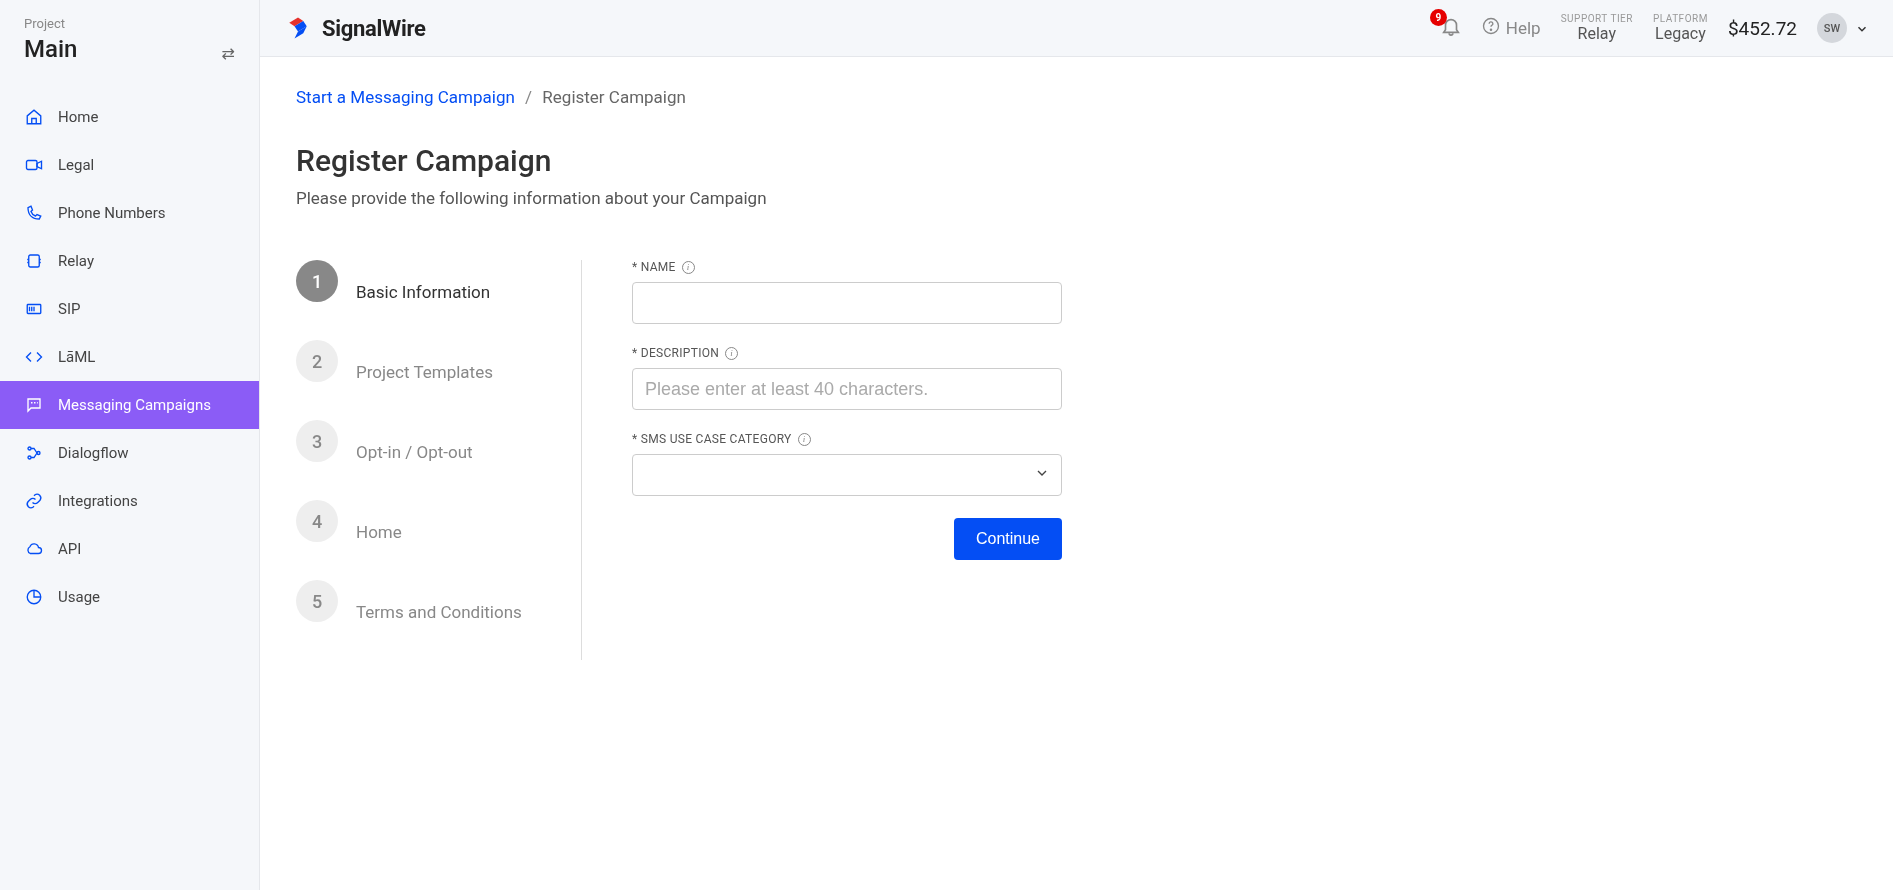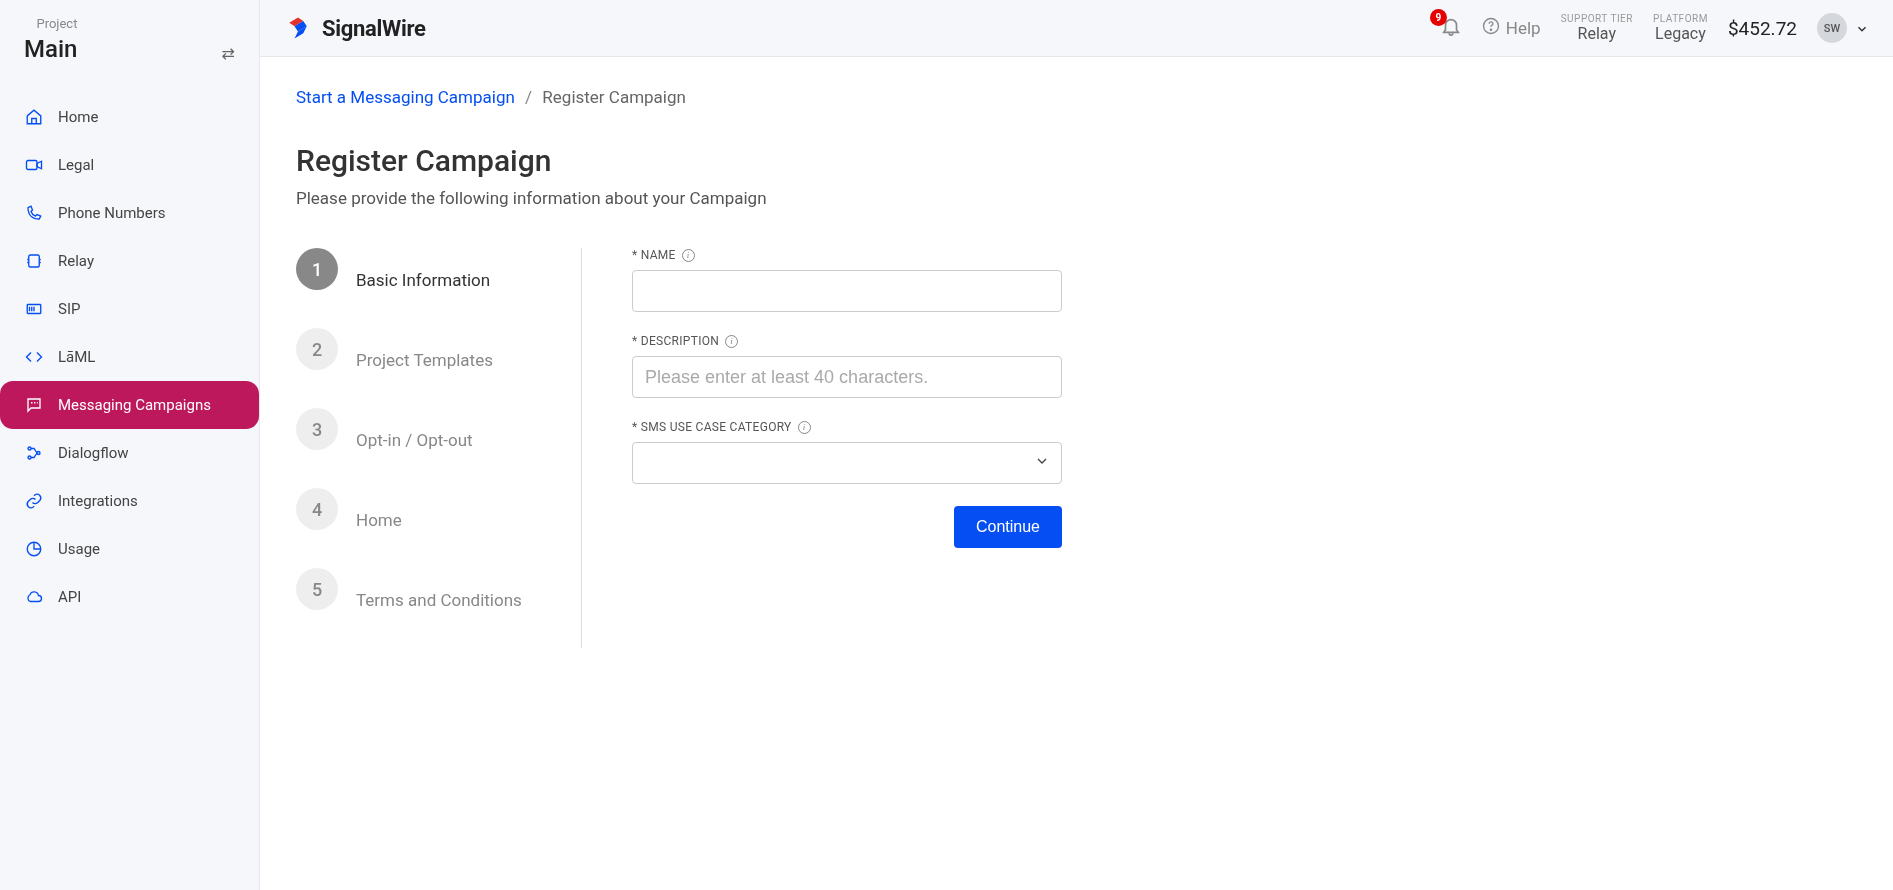--- a/index.html
+++ b/index.html
@@ -2,28 +2,28 @@
 <html><head>
   <meta charset="utf-8">
   <style>
     * { box-sizing: border-box; margin: 0; padding: 0; }
     body { font-family: -apple-system, BlinkMacSystemFont, "Segoe UI", Roboto, Helvetica, Arial, sans-serif; background: #fff; color: #333; }
     
     .app { display: flex; min-height: 100vh; }
     
     
     .sidebar { width: 260px; background: #f5f7fa; border-right: 1px solid #e5e7eb; flex-shrink: 0; }
-    .sidebar-header { padding: 16px 24px 20px 24px; display: flex; justify-content: space-between; align-items: flex-end; text-align: right; }
+    .sidebar-header { padding: 16px 24px 20px 24px; display: flex; justify-content: space-between; align-items: flex-end; }
     .project-label { font-size: 13px; color: #888; margin-bottom: 4px; }
     .project-name { font-size: 24px; font-weight: 500; color: #222; }
     .swap-icon { color: #666; cursor: pointer; font-size: 16px; }
     
     .nav { list-style: none; padding-top: 10px; }
     .nav-item { display: flex; align-items: center; padding: 14px 24px; color: #444; font-size: 15px; cursor: pointer; gap: 14px; }
-    .nav-item.active { background: #be185d; color: #fff; border-radius: 13px; }
+    .nav-item.active { background: #8b5cf6; color: #fff; }
     .nav-item.active .nav-icon svg { stroke: #fff; fill: none; }
     .nav-icon { width: 20px; height: 20px; display: inline-flex; align-items: center; justify-content: center; }
     .nav-icon svg { stroke: #044ef4; fill: none; stroke-width: 1.8; }
     
     
     .main { flex: 1; display: flex; flex-direction: column; }
     
     
     .topbar { height: 57px; background: #f5f7fa; border-bottom: 1px solid #e5e7eb; display: flex; align-items: center; padding: 0 24px; gap: 20px; }
     .logo-area { display: flex; align-items: center; gap: 10px; }
@@ -44,21 +44,21 @@
     .chevron-down { width: 14px; height: 14px; }
     
     
     .content { padding: 30px 36px; }
     .breadcrumb { font-size: 17px; margin-bottom: 36px; }
     .breadcrumb-link { color: #044ef4; cursor: pointer; }
     .breadcrumb-sep { color: #888; margin: 0 6px; }
     .breadcrumb-current { color: #666; }
     
     .page-title { font-size: 30px; font-weight: 500; color: #333; margin-bottom: 10px; }
-    .page-subtitle { font-size: 17px; color: #555; margin-bottom: 40px; }
+    .page-subtitle { font-size: 17px; color: #555; margin-bottom: 52px; }
     
     .form-layout { display: flex; gap: 0; }
     .steps-col { width: 286px; border-right: 1px solid #ddd; padding-right: 20px; }
     .step { display: flex; align-items: center; gap: 18px; margin-bottom: 38px; }
     .step-num { width: 42px; height: 42px; border-radius: 50%; background: #eee; color: #888; font-size: 18px; font-weight: 500; display: flex; align-items: center; justify-content: center; flex-shrink: 0; }
     .step.active .step-num { background: #888; color: #fff; }
     .step-label { font-size: 17px; color: #888; margin-top: 21px; }
     .step.active .step-label { color: #333; }
     
     .form-col { flex: 0 0 auto; width: 480px; padding-left: 50px; }
@@ -163,33 +163,33 @@
             <svg viewBox="0 0 24 24" width="18" height="18">
               <path d="M10 14a5 5 0 0 0 7 0l3-3a5 5 0 0 0-7-7l-1 1"></path>
               <path d="M14 10a5 5 0 0 0-7 0l-3 3a5 5 0 0 0 7 7l1-1"></path>
             </svg>
           </span>
         <span>Integrations</span>
       </li>
       <li class="nav-item">
         <span class="nav-icon">
             <svg viewBox="0 0 24 24" width="18" height="18">
+              <path d="M18 18a4 4 0 0 0 0-8 6 6 0 0 0-11.5-1A5 5 0 0 0 7 18z"></path>
+            </svg>
+          </span>
+        <span>API</span>
+      </li>
+      <li class="nav-item">
+        <span class="nav-icon">
+            <svg viewBox="0 0 24 24" width="18" height="18">
               <circle cx="12" cy="12" r="9"></circle>
               <path d="M12 3v9h9"></path>
             </svg>
           </span>
         <span>Usage</span>
-      </li>
-      <li class="nav-item">
-        <span class="nav-icon">
-            <svg viewBox="0 0 24 24" width="18" height="18">
-              <path d="M18 18a4 4 0 0 0 0-8 6 6 0 0 0-11.5-1A5 5 0 0 0 7 18z"></path>
-            </svg>
-          </span>
-        <span>API</span>
       </li>
     </ul>
   </aside>
 
   <div class="main">
     <header class="topbar">
       <div class="logo-area">
         <span class="logo-mark">
           <svg viewBox="0 0 32 32" width="28" height="28">
               <path d="M6 10 L16 4 L22 8 L12 14 Z" fill="#e5322d"></path>

